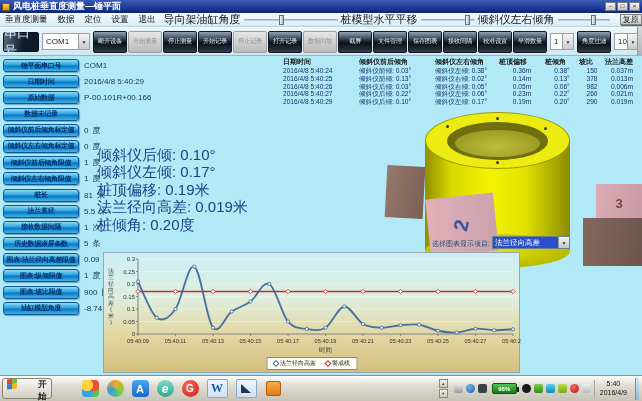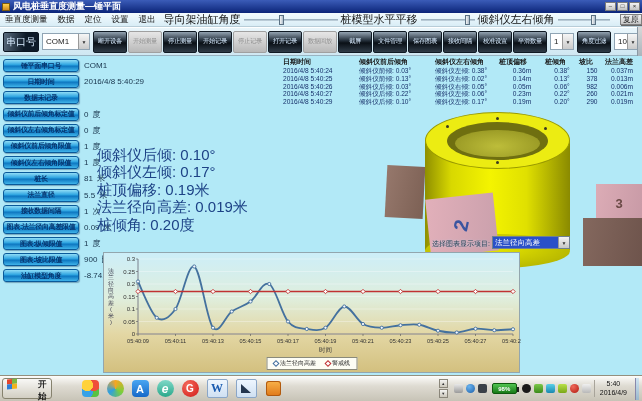--- a/index.html
+++ b/index.html
@@ -31,21 +31,21 @@
   .slider-thumb { position:absolute; top:-4px; width:5px; height:10px;
     background:linear-gradient(90deg,#f5f5f5,#aebecb); border:1px solid #5a7183; }
   .reset-btn { margin-left:10px; width:36px; height:11px; background:linear-gradient(#f2f2f2,#c6c6c6);
     border:1px solid #808080; box-shadow:1px 1px 0 #666; font-size:8px; line-height:9px; text-align:center; color:#222; }
 
   
   .toolbar { position:absolute; left:0; top:27px; width:642px; height:29px;
     background:linear-gradient(#eaf6fb,#cfe7f2); border-top:1px solid #fff; border-bottom:1px solid #9ab4c2;
     display:flex; align-items:center; gap:1px; padding-left:3px; overflow:hidden; }
   .port-btn { flex:0 0 36px; height:20px; background:linear-gradient(100deg,#5a6c7e,#0d1a28 60%);
-    color:#d8ecff; font-size:10px; display:flex; align-items:center; justify-content:center;
+    color:#d8ecff; font-size:13px; display:flex; align-items:center; justify-content:center;
     border:1px solid #0a1420; border-radius:2px; }
   .combo { flex:0 0 48px; height:17px; background:#fff; border:1px solid #8fa4b4; display:flex;
     align-items:center; font-size:8px; color:#222; margin:0 2px; }
   .combo .combo-text { flex:1; padding-left:3px; overflow:hidden; }
   .combo-arrow { width:11px; height:100%; background:linear-gradient(#f6f6f6,#cacaca);
     border-left:1px solid #9a9a9a; font-size:5px; display:flex; align-items:center; justify-content:center; color:#333; }
   .tbtn { flex:0 0 34px; height:22px; border-radius:2px; border:1px solid #101a24;
     background:linear-gradient(#93a3b1 0%,#2a3642 40%,#0a1016 55%,#303c48 100%);
     color:#d9ecff; font-size:6.3px; letter-spacing:-0.3px;
     display:flex; align-items:center; justify-content:center; white-space:nowrap; }
@@ -243,20 +243,24 @@
         <div class="sbtn">锤平面串口号</div>
         <div class="sval"><span>COM1</span><span class="sunit"></span></div>
       </div>
 
 
       <div class="srow">
         <div class="sbtn">日期时间</div>
         <div class="sval"><span>2016/4/8 5:40:29</span><span class="sunit"></span></div>
       </div>
 
+      <div class="srow">
+        <div class="sbtn">原始数据</div>
+        <div class="sval"><span>P-00.101R+00.166</span><span class="sunit"></span></div>
+      </div>
 
       <div class="srow">
         <div class="sbtn">数据未记录</div>
         <div class="sval"><span></span><span class="sunit"></span></div>
       </div>
 
       <div class="srow">
         <div class="sbtn">倾斜仪前后倾角标定值</div>
         <div class="sval"><span>0</span><span class="sunit">度</span></div>
       </div>
@@ -284,20 +288,24 @@
       <div class="srow">
         <div class="sbtn">法兰直径</div>
         <div class="sval"><span>5.5</span><span class="sunit">米</span></div>
       </div>
 
       <div class="srow">
         <div class="sbtn">接收数据间隔</div>
         <div class="sval"><span>1</span><span class="sunit">次</span></div>
       </div>
 
+      <div class="srow">
+        <div class="sbtn">历史数据滚屏条数</div>
+        <div class="sval"><span>5</span><span class="sunit">条</span></div>
+      </div>
 
       <div class="srow">
         <div class="sbtn">图表:法兰径向高差限值</div>
         <div class="sval"><span>0.09</span><span class="sunit">米</span></div>
       </div>
 
       <div class="srow">
         <div class="sbtn">图表:纵倾限值</div>
         <div class="sval"><span>1</span><span class="sunit">度</span></div>
       </div>

